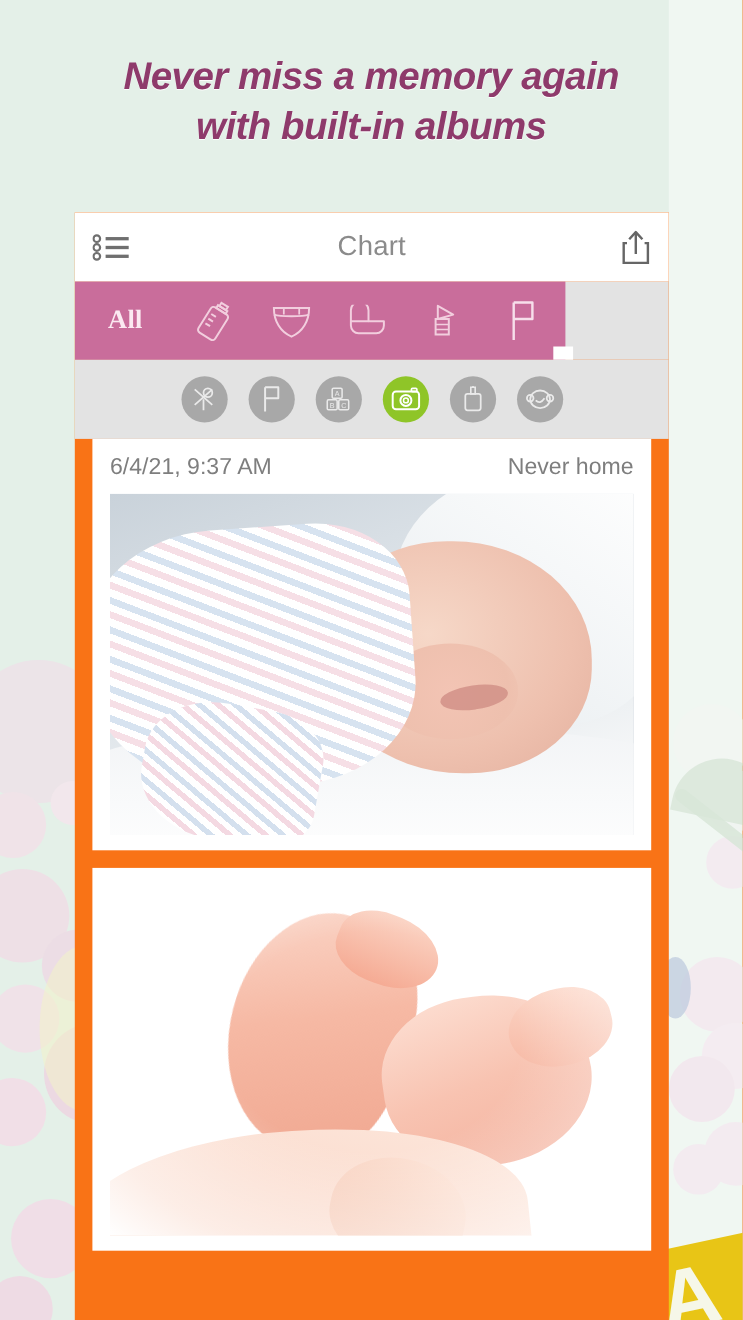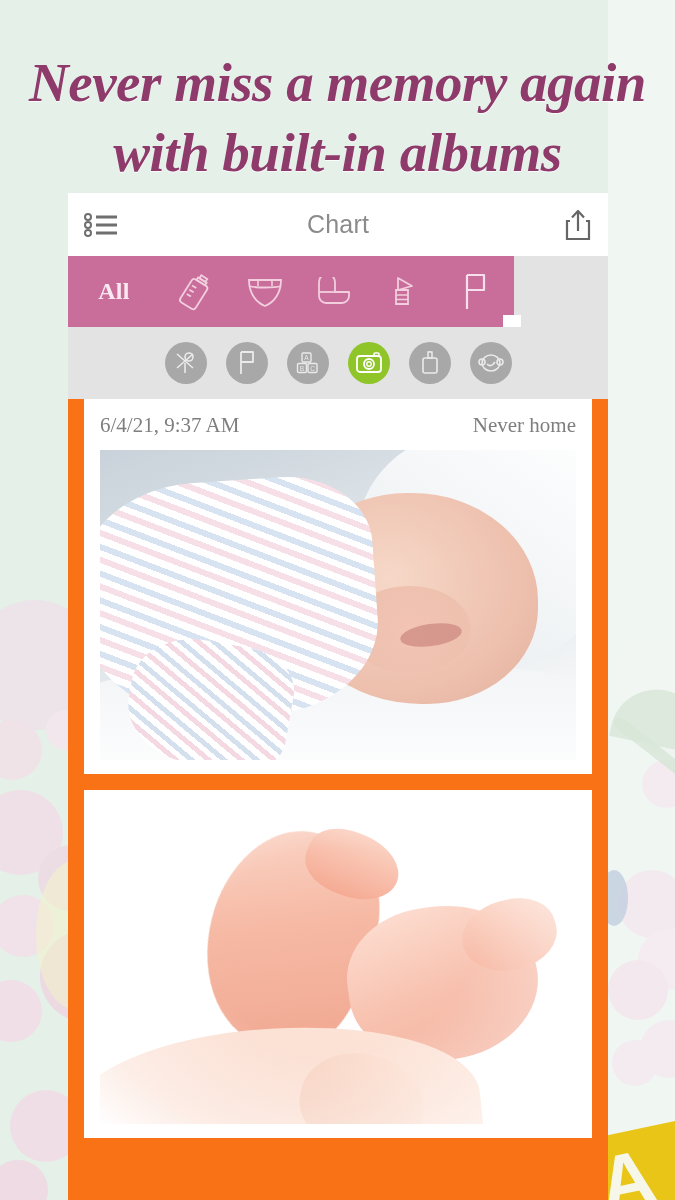--- a/index.html
+++ b/index.html
@@ -30,23 +30,23 @@
   .yellow-corner .letter{
     position:absolute;left:16px;top:4px;color:#f6f7e8;
     font-size:76px;font-weight:700;font-family:"Liberation Sans", sans-serif;
     letter-spacing:-2px;
   }
 
   
   .headline{
     position:absolute;top:48px;left:0;width:675px;z-index:5;
     text-align:center;color:#8e3a6b;
-    font-family:Liberation Serif, serif;
+    font-family:Liberation Sans, sans-serif;
     font-weight:700;font-style:italic;
-    font-size:55px;line-height:1.28;
+    font-size:35px;line-height:1.28;
     letter-spacing:-0.5px;
     text-shadow:0 1px 0 rgba(255,255,255,0.85);
   }
   .headline .l2{display:block;}
 
   
   .app{
     position:absolute;left:68px;top:193px;width:540px;height:1007px;
     z-index:6;background:#f97316;overflow:hidden;
     box-shadow:0 0 0 0 rgba(0,0,0,0);
@@ -81,21 +81,21 @@
     height:72px;background:#e3e3e3;display:flex;align-items:center;
     justify-content:center;gap:19px;
   }
   .cbtn{
     width:42px;height:42px;border-radius:50%;background:#a8a8a8;
     display:flex;align-items:center;justify-content:center;
   }
   .cbtn.active{background:#8fc528;}
 
   
-  .content{padding:0 16px;font-family:Liberation Serif, serif;}
+  .content{padding:0 16px;}
   .card{
     background:#ffffff;margin-bottom:16px;padding:14px 16px 14px 16px;
   }
   .card-head{
     display:flex;justify-content:space-between;align-items:baseline;
     margin-bottom:12px;
   }
   .card-date{font-size:21px;color:#7e7e7e;}
   .card-note{font-size:21px;color:#7e7e7e;}
   .photo{width:100%;display:block;}

